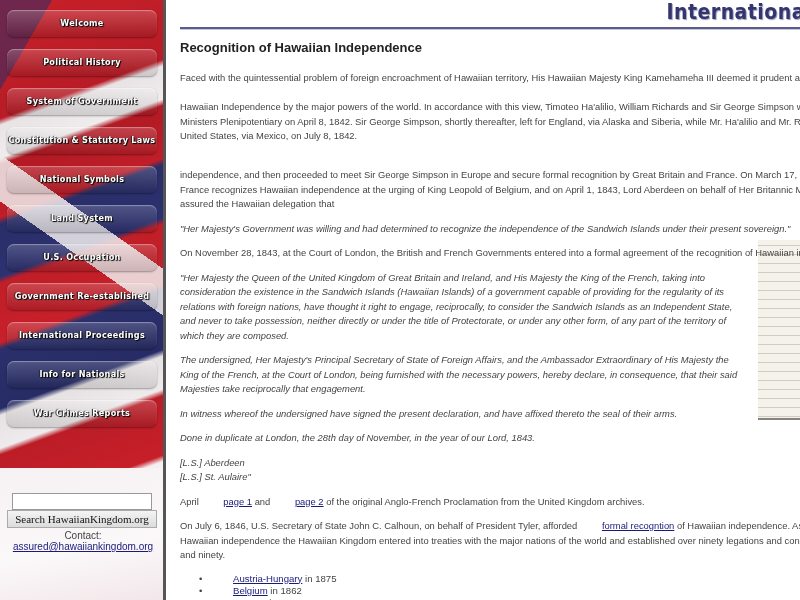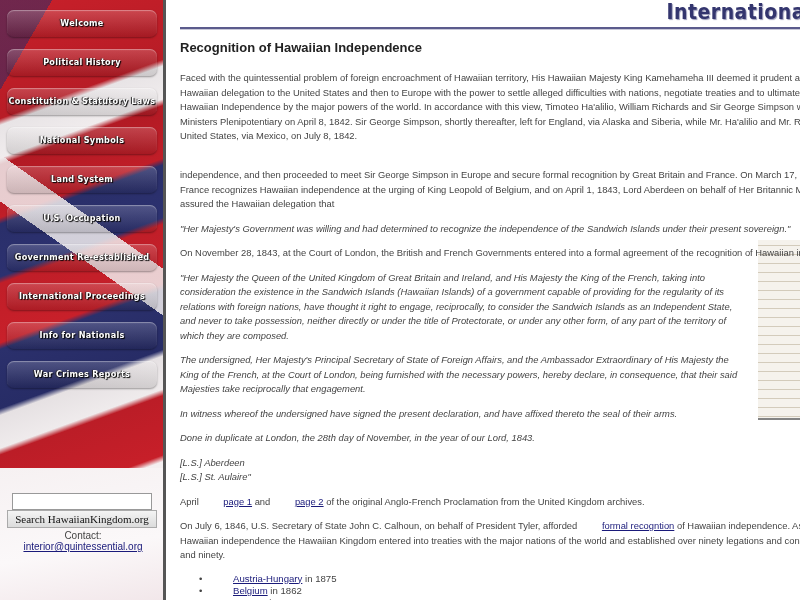--- a/index.html
+++ b/index.html
@@ -76,46 +76,47 @@
   }
 </style>
 </head>
 <body>
 
 <div class="sidebar">
   <div class="sidebar-lower"></div>
   <nav class="nav">
     <a class="nav-item">Welcome</a>
     <a class="nav-item">Political History</a>
+    <a class="nav-item">System of Government</a>
     <a class="nav-item">Constitution &amp; Statutory Laws</a>
     <a class="nav-item">National Symbols</a>
     <a class="nav-item">Land System</a>
     <a class="nav-item">U.S. Occupation</a>
     <a class="nav-item">Government Re-established</a>
     <a class="nav-item">International Proceedings</a>
     <a class="nav-item">Info for Nationals</a>
     <a class="nav-item">War Crimes Reports</a>
   </nav>
   <input class="search-box" type="text" value="" style="">
   <button class="search-btn">Search HawaiianKingdom.org</button>
   <div class="contact-label">Contact:</div>
-  <a class="contact-email">interior@quintessential.org</a>
+  <a class="contact-email">assured@hawaiiankingdom.org</a>
 </div>
 
 <div class="header-title">International</div>
 <div class="header-rule"></div>
 
 <div class="manuscript"></div>
 
 <div class="main">
   <h1 class="page-title">Recognition of Hawaiian Independence</h1>
 
   <p>
     <span>Faced with the quintessential problem of foreign encroachment of Hawaiian territory, His Hawaiian Majesty King Kamehameha III deemed it prudent a</span><br>
-    <span>Hawaiian delegation to the United States and then to Europe with the power to settle alleged difficulties with nations, negotiate treaties and to ultimate</span><br>
+    <br>
     <span>Hawaiian Independence by the major powers of the world. In accordance with this view, Timoteo Ha'alilio, William Richards and Sir George Simpson w</span><br>
     <span>Ministers Plenipotentiary on April 8, 1842. Sir George Simpson, shortly thereafter, left for England, via Alaska and Siberia, while Mr. Ha'alilio and Mr. R</span><br>
     <span>United States, via Mexico, on July 8, 1842.</span>
   </p>
 
   <p>
     <br>
     <span>independence, and then proceeded to meet Sir George Simpson in Europe and secure formal recognition by Great Britain and France. On March 17,</span><br>
     <span>France recognizes Hawaiian independence at the urging of King Leopold of Belgium, and on April 1, 1843, Lord Aberdeen on behalf of Her Britannic M</span><br>
     <span>assured the Hawaiian delegation that</span>

